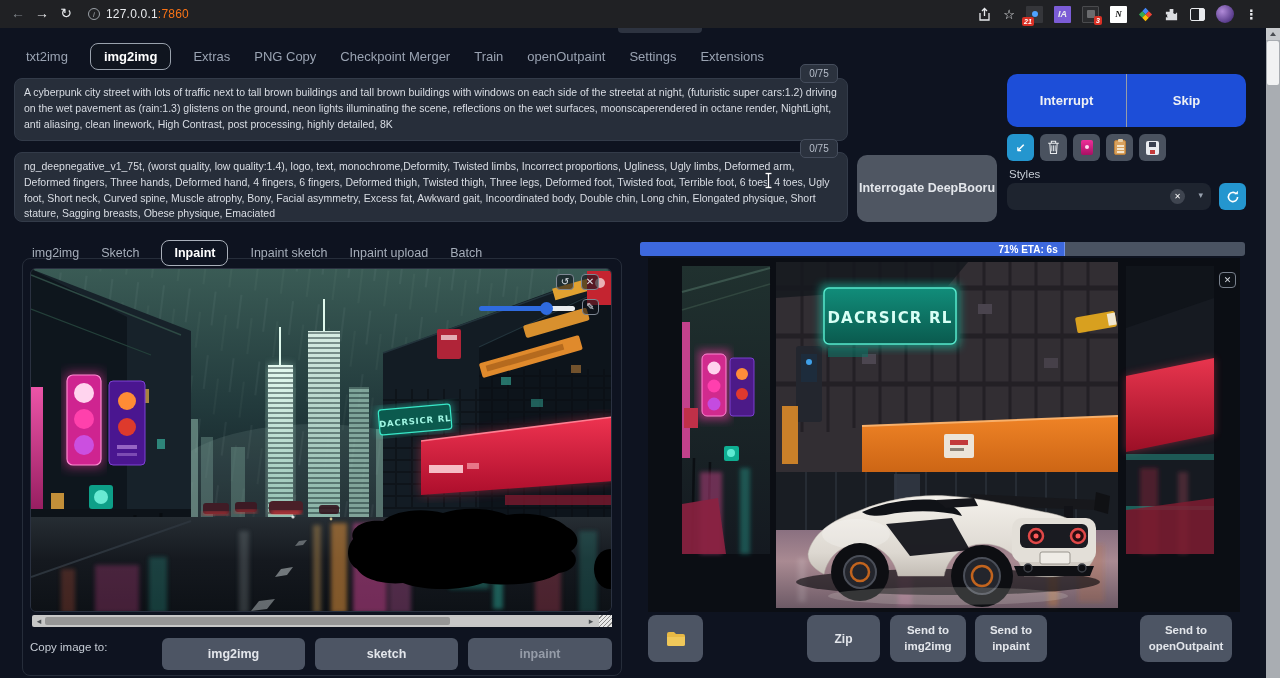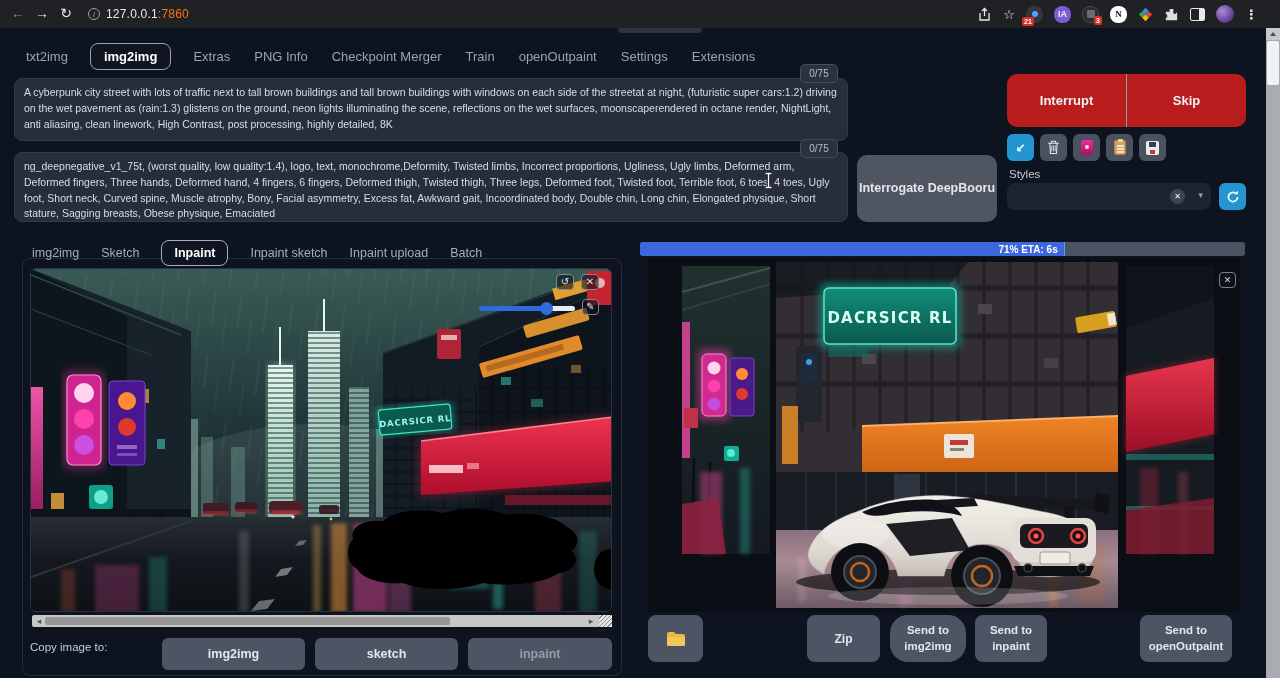--- a/index.html
+++ b/index.html
@@ -8,21 +8,21 @@
   #screen { position:absolute; top:0; left:0; width:1280px; height:678px; background:#0e1320; overflow:hidden; }
 
   
   .browser-bar { position:absolute; top:0; left:0; width:1280px; height:28px; background:#202124; z-index:50; }
   .nav-ic { position:absolute; top:3px; font-size:14px; color:#e8eaed; width:20px; height:20px; text-align:center; line-height:20px; cursor:default; }
   .nav-ic.dim { color:#80868b; }
   .info-circle { position:absolute; top:8px; left:88px; width:12px; height:12px; border:1px solid #9aa0a6; border-radius:50%; color:#9aa0a6; font-size:8px; line-height:11px; text-align:center; font-style:italic; }
   .url-text { position:absolute; top:7px; left:106px; font-size:12px; color:#e8eaed; letter-spacing:.2px; }
   .url-text .port { color:#f97316; }
   .chrome-right { position:absolute; top:4px; right:22px; display:flex; gap:11px; align-items:center; height:20px; }
-  .ext-ic { position:relative; width:17px; height:17px; border-radius:8px; display:flex; align-items:center; justify-content:center; font-size:9px; font-weight:bold; color:#e8eaed; }
+  .ext-ic { position:relative; width:17px; height:17px; border-radius:1px; display:flex; align-items:center; justify-content:center; font-size:9px; font-weight:bold; color:#e8eaed;font-style:italic; }
   .badge { position:absolute; bottom:-3px; right:-4px; background:#d93025; color:#fff; font-size:7px; font-weight:bold; padding:0 2px; border-radius:2px; line-height:9px; }
   .share-svg, .puzzle-svg { display:block; }
 
   
   .v-scrollbar { position:absolute; top:28px; right:0; width:14px; height:650px; background:#a9adb2; z-index:60; }
   .v-scroll-up { position:absolute; top:0; left:0; width:14px; height:12px; background:#c7cacd; }
   .v-scroll-up::after { content:""; position:absolute; top:4px; left:4px; border-left:3px solid transparent; border-right:3px solid transparent; border-bottom:4px solid #4a4d52; }
   .v-thumb { position:absolute; top:13px; left:1px; width:12px; height:44px; background:#f1f2f3; border-radius:2px; }
 
   
@@ -32,21 +32,21 @@
   .tab.active { color:#fff; font-weight:bold; border:1px solid #9aa2ad; border-radius:8px; background:#10151f; padding:5px 13px; }
 
   
   .counter-badge { position:absolute; width:38px; height:19px; background:#2b323e; border:1px solid #454d5c; border-radius:5px; color:#b6bdc9; font-size:10px; display:flex; align-items:center; justify-content:center; z-index:6; }
   .prompt-ta { position:absolute; left:14px; width:834px; background:#272e3a; border:1px solid #333b49; border-radius:8px; color:#d9dde4; font-size:10.5px; line-height:1.5; padding:6px 9px; resize:none; overflow:hidden; font-family:"Liberation Sans","DejaVu Sans",sans-serif; outline:none; }
   .ibeam { position:absolute; left:763px; top:172px; z-index:40; }
 
   
   .btn-gray { background:#4d5564; border:none; border-radius:8px; color:#e3e6eb; font-size:12.5px; font-weight:600; cursor:pointer; display:flex; align-items:center; justify-content:center; text-align:center; font-family:inherit; }
   .interrogate { position:absolute; left:857px; width:140px; border-radius:10px; background:#4f5662; line-height:1.35; }
-  .run-group { position:absolute; left:1007px; top:74px; width:239px; height:53px; display:flex; border-radius:10px; overflow:hidden; background:#b91c1c; }
+  .run-group { position:absolute; left:1007px; top:74px; width:239px; height:53px; display:flex; border-radius:10px; overflow:hidden; background:#1d4ed8; }
   .run-btn { flex:1; display:flex; align-items:center; justify-content:center; color:#eff1f4; font-size:13px; font-weight:700; cursor:pointer; }
   .run-btn:first-child { border-right:1px solid #979da8; }
   .tool-row { position:absolute; left:1007px; top:134px; display:flex; gap:6px; }
   .tool-btn { width:27px; height:27px; border-radius:6px; background:#4a525f; display:flex; align-items:center; justify-content:center; cursor:pointer; position:relative; }
   .tool-btn.blue { background:#2496cf; }
   .tool-btn .arrow-g { color:#fff; font-size:12px; font-weight:bold; }
   .mini-card { width:12px; height:15px; border-radius:2px; background:linear-gradient(#ef2f9a,#a81063); position:relative; }
   .mini-card::after { content:""; position:absolute; top:5px; left:4px; width:4px; height:4px; border-radius:50%; background:#ffd9ef; }
   .mini-clip { width:12px; height:15px; border-radius:2px; background:#d8a05c; border:1px solid #b87f3c; position:relative; }
   .mini-clip::before { content:""; position:absolute; top:-2px; left:3px; width:5px; height:3px; background:#e8d0a8; border-radius:1px; }
@@ -143,21 +143,21 @@
     <div class="v-scroll-up"></div>
     <div class="v-thumb"></div>
   </div>
 
   <div class="partial-chip"></div>
 
   <div class="main-tabs">
     <div class="tab">txt2img</div>
     <div class="tab active">img2img</div>
     <div class="tab">Extras</div>
-    <div class="tab">PNG Info</div>
+    <div class="tab">PNG Copy</div>
     <div class="tab">Checkpoint Merger</div>
     <div class="tab">Train</div>
     <div class="tab">openOutpaint</div>
     <div class="tab">Settings</div>
     <div class="tab">Extensions</div>
   </div>
 
   <div class="counter-badge" style="left:800px; top:64px;">0/75</div>
   <textarea class="prompt-ta" style="top: 78px; height: 63px;" spellcheck="false">A cyberpunk city street with lots of traffic next to tall brown buildings and tall brown buildings with windows on each side of the streetat at night, (futuristic super cars:1.2) driving on the wet pavement as (rain:1.3) glistens on the ground, neon lights illuminating the scene, reflections on the wet surfaces, moonscaperendered in octane render, NightLight, anti aliasing, clean linework, High Contrast, post processing, highly detailed, 8K</textarea>
 
@@ -588,17 +588,17 @@
   </div>
   <div class="preview-close">✕</div>
 
   <button class="btn-gray gal-btn" style="left:648px; width:55px;">
     <svg width="20" height="16" viewBox="0 0 20 16">
         <path d="M1 3a2 2 0 0 1 2-2h5l2 2h7a2 2 0 0 1 2 2v8a2 2 0 0 1-2 2H3a2 2 0 0 1-2-2z" fill="#e8b945"></path>
         <path d="M1 6h18v7a2 2 0 0 1-2 2H3a2 2 0 0 1-2-2z" fill="#f0c85a"></path>
       </svg>
   </button>
   <button class="btn-gray gal-btn" style="left:807px; width:73px;">Zip</button>
-  <button class="btn-gray gal-btn two-line" style="left:890px; width:76px;border-radius:18px;">Send to img2img</button>
+  <button class="btn-gray gal-btn two-line" style="left:890px; width:76px;">Send to img2img</button>
   <button class="btn-gray gal-btn two-line" style="left:975px; width:72px;">Send to inpaint</button>
   <button class="btn-gray gal-btn two-line" style="left:1140px; width:92px;">Send to openOutpaint</button>
 
 </div>
 
 </body></html>

